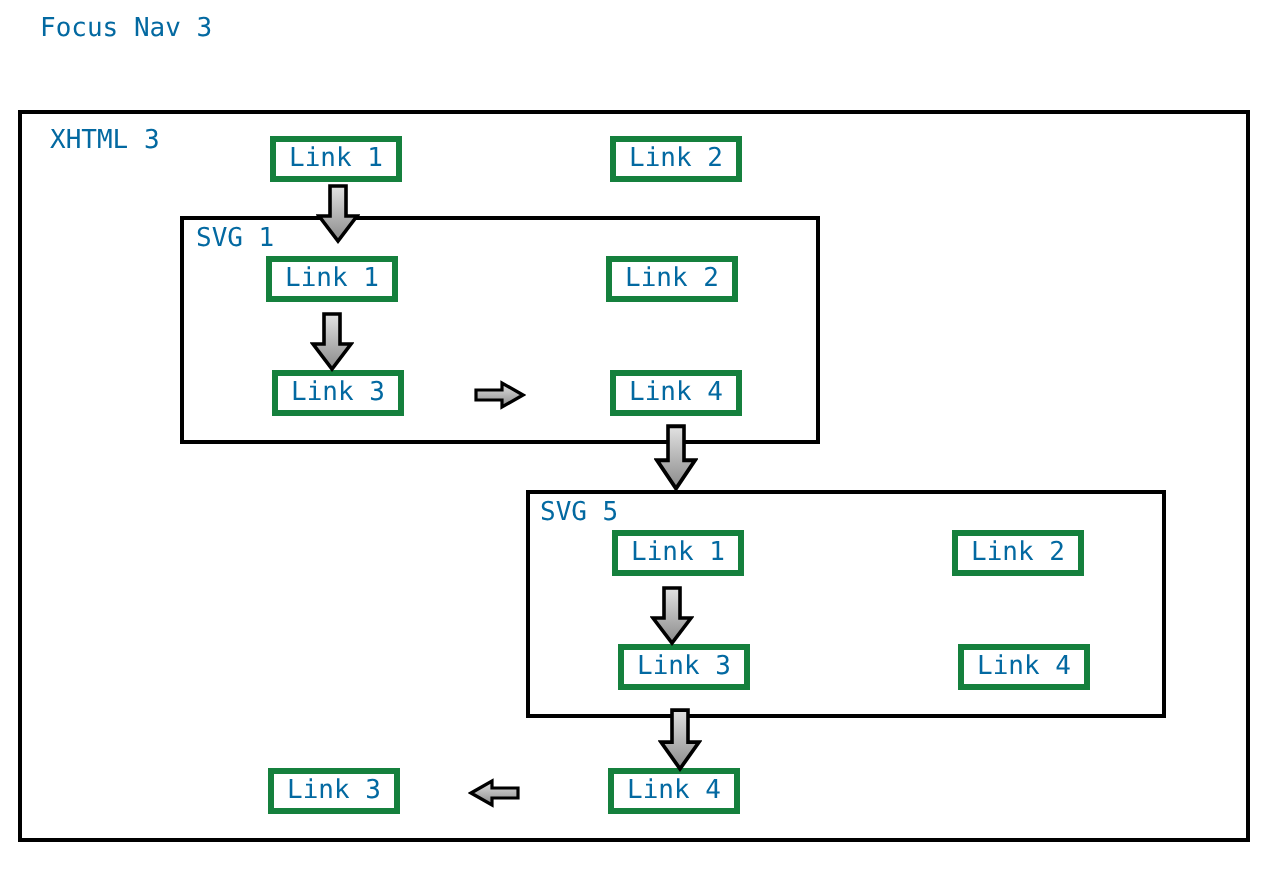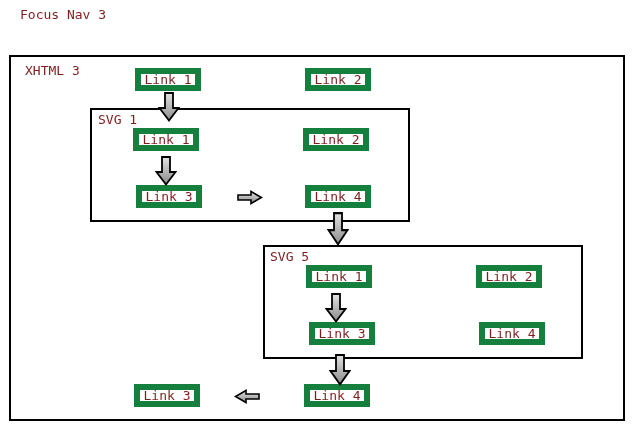--- a/index.html
+++ b/index.html
@@ -6,21 +6,21 @@
     margin: 0;
     padding: 0;
     background: #ffffff;
   }
   #stage {
     position: relative;
     width: 637px;
     height: 426px;
     background: #ffffff;
     font-family: "DejaVu Sans Mono", "Liberation Mono", monospace;
-    color: #7f1d1d;
+    color: #0369a1;
     overflow: hidden;
   }
   .abs { position: absolute; }
   #page-title {
     left: 20px;
     top: 7px;
     font-size: 13px;
     letter-spacing: 0px;
     white-space: pre;
   }
@@ -35,21 +35,21 @@
     width: 616px;
     height: 366px;
   }
   .frame-label {
     font-size: 13px;
     white-space: pre;
   }
   .linkbox {
     width: 66px;
     height: 23px;
-    border: 6px solid #15803d;
+    border: 3px solid #15803d;
     background: #ffffff;
     box-sizing: border-box;
     display: flex;
     align-items: center;
     justify-content: center;
     font-size: 13px;
     white-space: pre;
     cursor: pointer;
   }
   .arrow {

